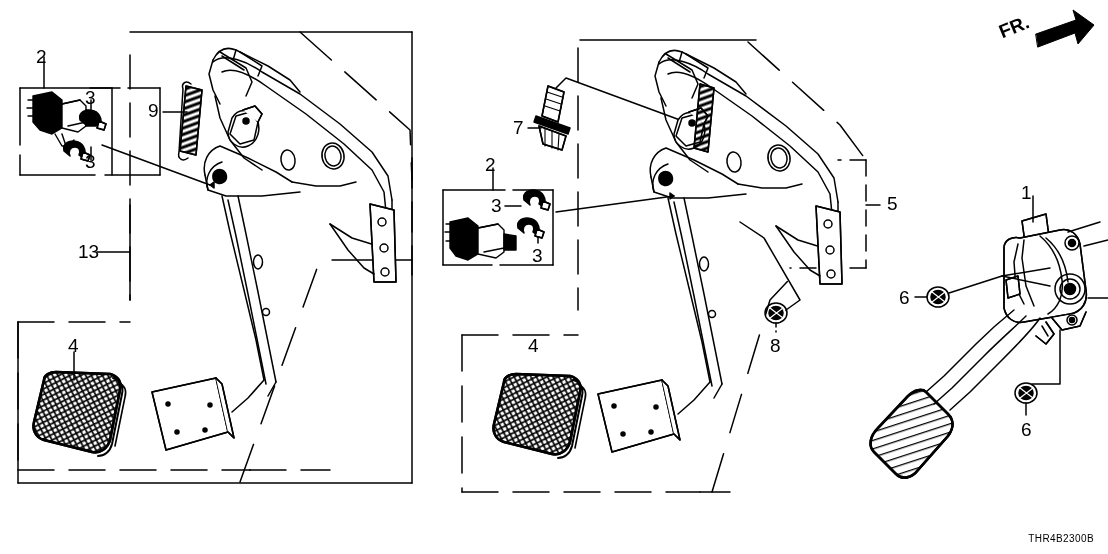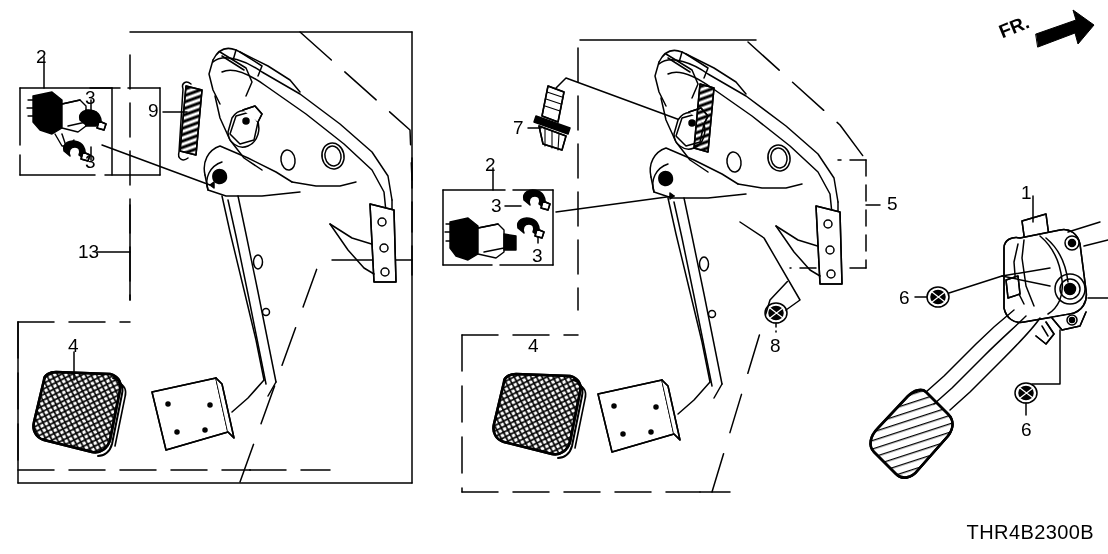--- a/index.html
+++ b/index.html
@@ -33,21 +33,21 @@
     color: #000000;
     line-height: 1;
     white-space: nowrap;
     user-select: none;
   }
   .partno {
     position: absolute;
     right: 14px;
     bottom: 10px;
     font-family: "Liberation Sans", sans-serif;
-    font-size: 20px;
+    font-size: 10px;
     letter-spacing: 0.4px;
     color: #000000;
   }
   .fr-label {
     position: absolute;
     left: 1000px;
     top: 22px;
     font-family: "Liberation Sans", sans-serif;
     font-size: 19px;
     font-weight: bold;

